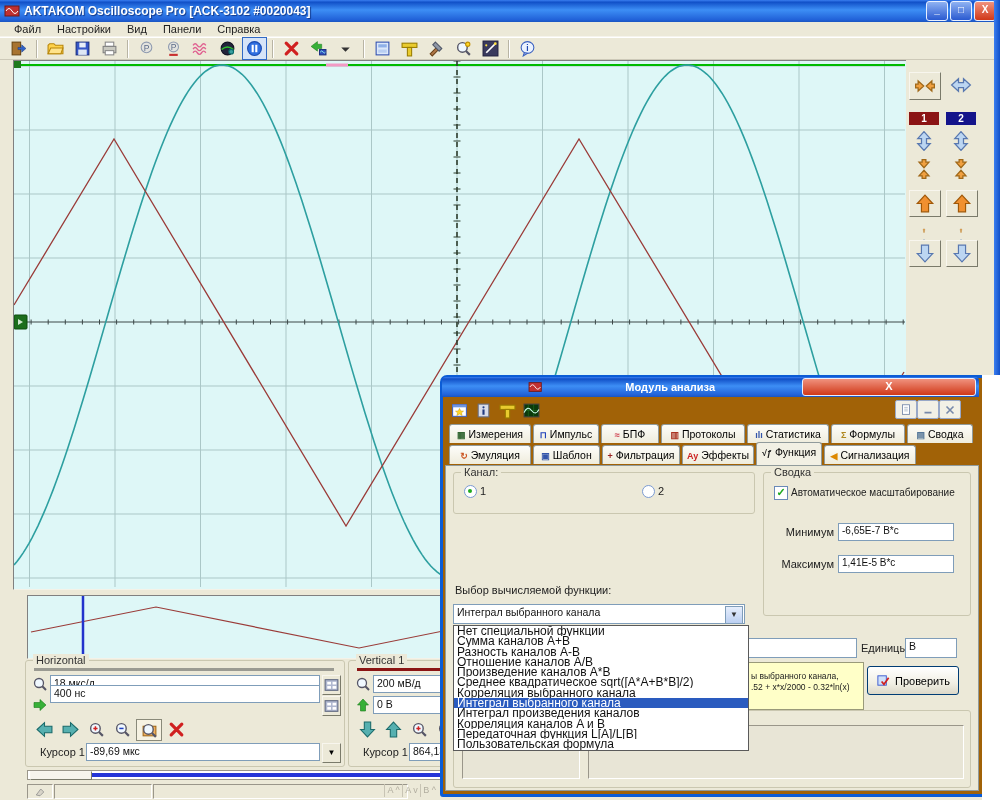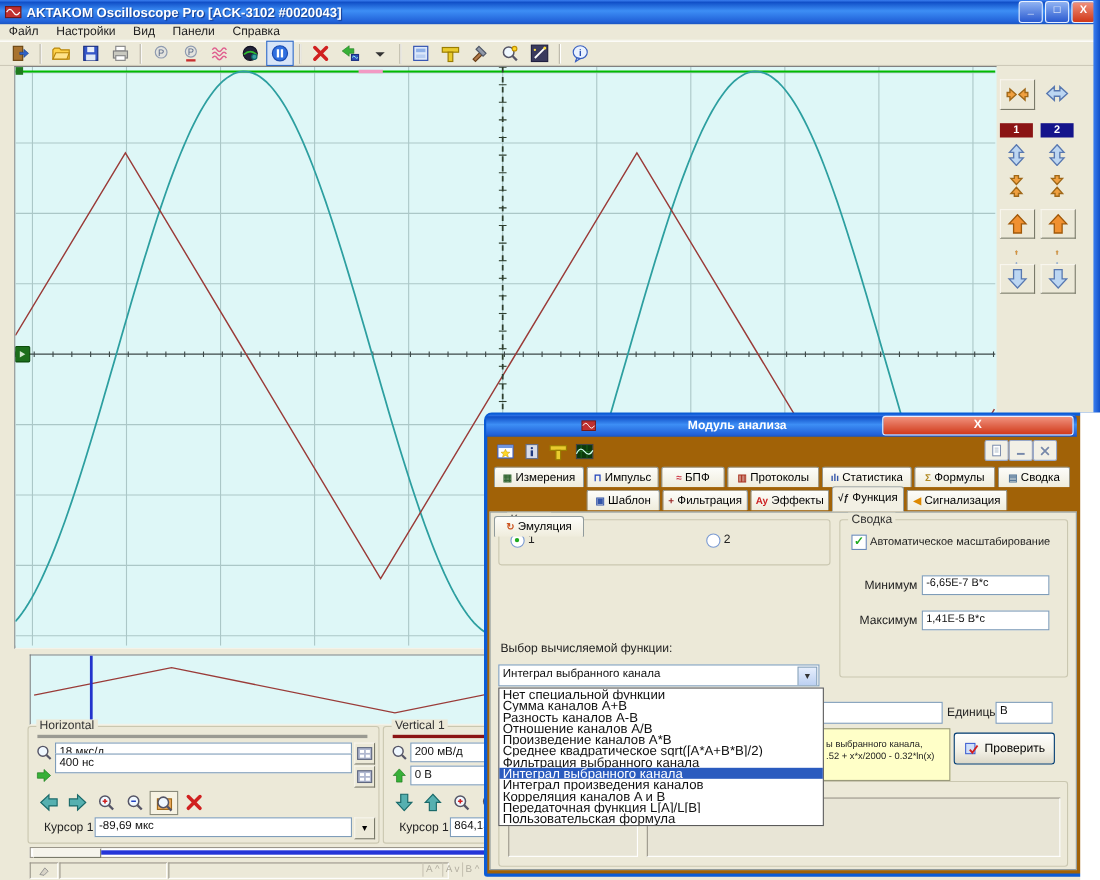--- a/index.html
+++ b/index.html
@@ -4,21 +4,21 @@
 <style>
   html,body{margin:0;padding:0;background:#fff}
   #app{position:relative;width:1000px;height:800px;background:#ece9d8;font-family:"Liberation Sans",sans-serif;overflow:hidden}
   .abs{position:absolute}
   
   #titlebar{left:0;top:0;width:1000px;height:22px;background:linear-gradient(180deg,#3a7ef0 0%,#1150c8 10%,#3d8ef5 45%,#2161d8 90%,#1a55c0 100%);display:flex;align-items:center;padding:0 4px;box-sizing:border-box}
   #titletext{color:#fff;font-weight:bold;font-size:12px;text-shadow:1px 1px 1px #12388a;margin-left:4px;flex:1;white-space:nowrap}
   .wbtn{width:20px;height:18px;border-radius:3px;border:1px solid #e8f0ff;background:linear-gradient(#8fb2f2,#2a5ad0);color:#fff;font-size:10px;line-height:16px;text-align:center;margin-left:2px;font-weight:bold}
   .wbtn.close{background:linear-gradient(#f0927e,#d03818)}
   
-  #menubar{left:0;top:22px;width:1000px;height:15px;display:flex;align-items:center;font-size:11px;color:#222;box-sizing:border-box;border-bottom:1px solid #f6f4ec}
+  #menubar{left:0;top:22px;width:1000px;height:15px;display:flex;align-items:center;font-size:11px;color:#222;padding-left:6px;box-sizing:border-box;border-bottom:1px solid #f6f4ec}
   .mitem{padding:0 8px}
   #toolbar{left:0;top:37px;width:1000px;height:23px;display:flex;align-items:center;padding-left:5px;box-sizing:border-box;border-top:1px solid #fff;border-bottom:1px solid #cdc9b8}
   .tbtn{width:23px;height:21px;display:flex;align-items:center;justify-content:center;border:1px solid transparent;margin:0 1px}
   .tbtn.pressed{border:1px solid #316ac5;background:#d6e4f8}
   .tbtn .ic{display:block;width:17px;height:17px}
   .tsep{width:1px;height:18px;background:#b8b4a4;border-right:1px solid #fff;margin:0 4px}
   
   #plotwrap{left:13px;top:60px;width:893px;height:528px;border:1px solid;border-color:#808080 #f4f2e8 #f4f2e8 #808080;background:#def7f7}
   #preview{left:27px;top:595px;width:879px;height:62px;border:1px solid;border-color:#808080 #f4f2e8 #f4f2e8 #808080;background:#def7f7}
   
@@ -608,21 +608,21 @@
       <span>Интеграл выбранного канала</span>
       <span class="abs" style="right:1px;top:1px;width:16px;height:16px;border:1px solid #7f9db9;background:linear-gradient(#e6eefc,#bcd0f2);font-size:8px;text-align:center;line-height:15px;color:#333">▼</span>
     </div>
     <div class="ddl" style="left:10px;top:247px;width:294px;height:124px" id="ddlist">
         <div class="it">Нет специальной функции</div>
         <div class="it">Сумма каналов A+B</div>
         <div class="it">Разность каналов A-B</div>
         <div class="it">Отношение каналов A/B</div>
         <div class="it">Произведение каналов A*B</div>
         <div class="it">Среднее квадратическое sqrt([A*A+B*B]/2)</div>
-        <div class="it">Фильтрация выбранного канала</div>
+        <div class="it">Корреляция выбранного канала</div>
         <div class="it sel">Интеграл выбранного канала</div>
         <div class="it">Интеграл произведения каналов</div>
         <div class="it">Корреляция каналов A и B</div>
         <div class="it">Передаточная функция L[A]/L[B]</div>
         <div class="it">Пользовательская формула</div>
       </div>
 
     <div class="gb" style="left:10px;top:332px;width:516px;height:76px">
       <span class="lg">Выберите параметр для просмотра описания</span>
       <div class="abs" style="left:8px;top:14px;width:116px;height:52px;border:1px solid;border-color:#9a968a #fff #fff #9a968a;background:#e8e5d6"></div>
@@ -671,20 +671,20 @@
             <path d="M4,4 L12,12 M12,4 L4,12" stroke="#7688aa" stroke-width="1.8"></path>
           </svg></span>
       </div>
       <div class="tab" style="left: 6px; top: 46px; width: 82px;"><span class="ti" style="color:#336633">▦</span><span>Измерения</span></div>
       <div class="tab" style="left: 90px; top: 46px; width: 66px;"><span class="ti" style="color:#2244bb">⊓</span><span>Импульс</span></div>
       <div class="tab" style="left: 158px; top: 46px; width: 58px;"><span class="ti" style="color:#cc3344">≈</span><span>БПФ</span></div>
       <div class="tab" style="left: 218px; top: 46px; width: 84px;"><span class="ti" style="color:#aa3322">▥</span><span>Протоколы</span></div>
       <div class="tab" style="left: 304px; top: 46px; width: 82px;"><span class="ti" style="color:#3355aa">ılı</span><span>Статистика</span></div>
       <div class="tab" style="left: 388px; top: 46px; width: 74px;"><span class="ti" style="color:#b08820">Σ</span><span>Формулы</span></div>
       <div class="tab" style="left: 464px; top: 46px; width: 66px;"><span class="ti" style="color:#557799">▤</span><span>Сводка</span></div>
-      <div class="tab" style="left: 6px; top: 67px; width: 82px; margin-top: 24px;"><span class="ti" style="color:#cc5522">↻</span><span>Эмуляция</span></div>
+      <div class="tab" style="left: 6px; top: 67px; width: 82px;"><span class="ti" style="color:#cc5522">↻</span><span>Эмуляция</span></div>
       <div class="tab" style="left: 90px; top: 67px; width: 67px;"><span class="ti" style="color:#3355aa">▣</span><span>Шаблон</span></div>
       <div class="tab" style="left: 159px; top: 67px; width: 78px;"><span class="ti" style="color:#992222">+</span><span>Фильтрация</span></div>
       <div class="tab" style="left: 239px; top: 67px; width: 72px;"><span class="ti" style="color:#cc2222">Ay</span><span>Эффекты</span></div>
       <div class="tab active" style="left: 313px; top: 67px; width: 66px;"><span class="ti" style="color:#222222">√ƒ</span><span>Функция</span></div>
       <div class="tab" style="left: 381px; top: 67px; width: 92px;"><span class="ti" style="color:#dd8800">◀</span><span>Сигнализация</span></div>
     </div>
 </div>
 
 </body></html>

